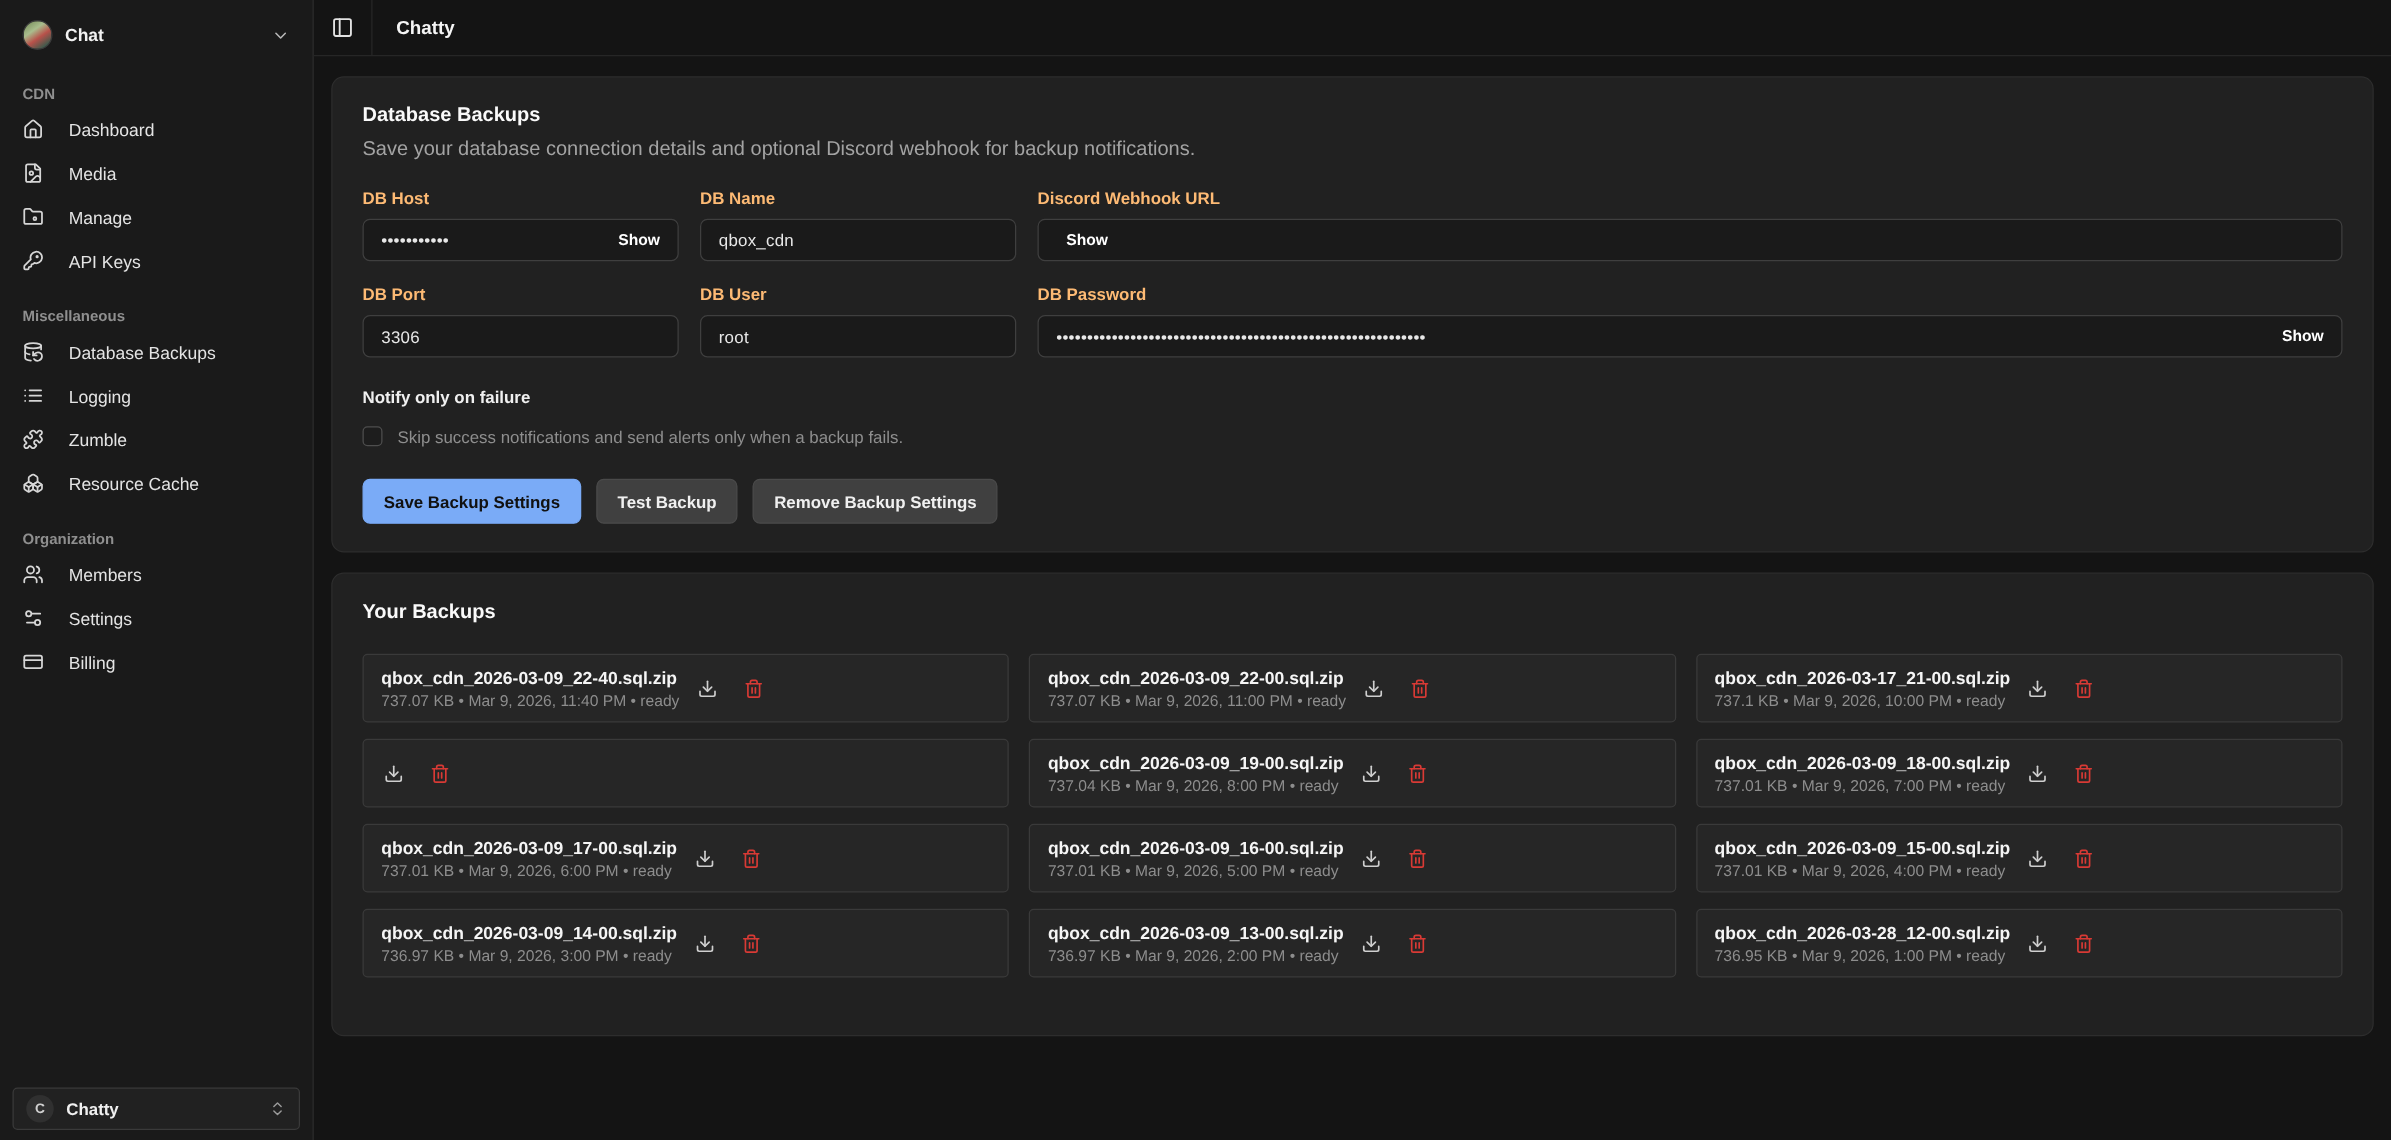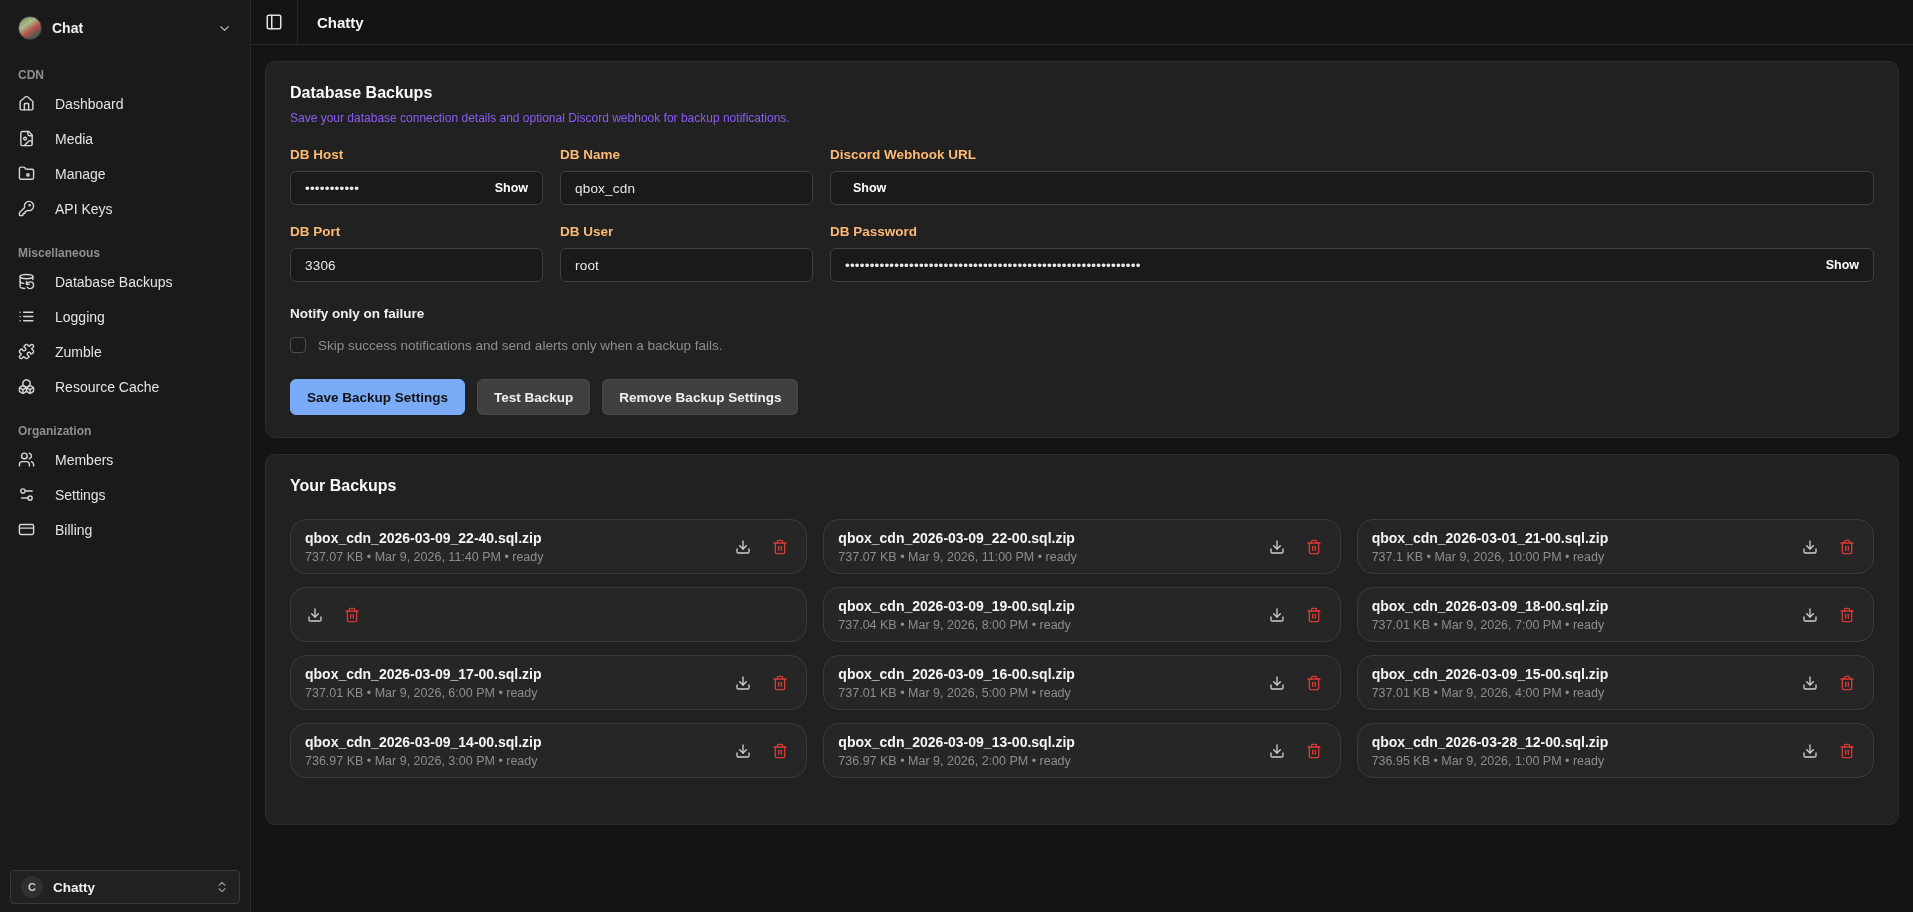--- a/index.html
+++ b/index.html
@@ -51,21 +51,21 @@
   .topbar { height:45px; min-height:45px; display:flex; align-items:center; border-bottom:1px solid #262626; }
   .tb-toggle {
     width:47px; height:100%; display:flex; align-items:center; justify-content:center;
     border:none; border-right:1px solid #262626; background:transparent; color:#e2e2e2; cursor:pointer;
   }
   .tb-title { padding-left:19px; font-size:15px; font-weight:700; color:#f5f5f5; }
 
   .content { flex:1; padding:16px 14px; display:flex; flex-direction:column; gap:16px; overflow:hidden; }
   .card { background:#212121; border:1px solid #2d2d2d; border-radius:10px; padding:22px 24px; }
   .card-title { font-size:16px; font-weight:700; margin:0; color:#fafafa; }
-  .card-sub { font-size:12px; color:#8b5cf6; margin:9px 0 0; }
+  .card-sub { font-size:16px; color:#a3a3a3; margin:9px 0 0; }
 
   
   .form-grid { display:grid; grid-template-columns:253px 253px 1fr; column-gap:17px; row-gap:19px; margin-top:22px; }
   .field { display:flex; flex-direction:column; gap:9px; }
   .field-label { font-size:13.5px; font-weight:700; color:#fdba74; }
   .input-wrap {
     display:flex; align-items:center; height:34px;
     background:#1a1a1a; border:1px solid #3f3f3f; border-radius:6px; padding:0 12px;
   }
   .input-wrap input {
@@ -91,23 +91,23 @@
     height:36px; padding:0 16px; border-radius:6px;
     font-size:13.5px; font-weight:700; font-family:inherit; cursor:pointer;
   }
   .btn-primary { background:#7aabf7; border:1px solid #7aabf7; color:#111111; }
   .btn-secondary { background:#404040; border:1px solid #4a4a4a; color:#f0f0f0; }
 
   
   .backups-grid { display:grid; grid-template-columns:repeat(3,1fr); gap:13px 16px; margin-top:24px; }
   .backups-card { padding-bottom:46px; }
   .backup-item {
-    background:#262626; border:1px solid #3a3a3a; border-radius:16px;
+    background:#262626; border:1px solid #3a3a3a; border-radius:4px;
     min-height:55px; padding:9px 14px;
-    display:flex; align-items:center; justify-content:space-between; gap:12px;
+    display:flex; align-items:center; gap:12px;
   }
   .backup-info { min-width:0; }
   .backup-name { font-size:14px; font-weight:700; color:#f5f5f5; white-space:nowrap; overflow:hidden; text-overflow:ellipsis; }
   .backup-meta { font-size:12.5px; color:#8d8d8d; margin-top:4px; white-space:nowrap; }
   .backup-actions { display:flex; align-items:center; gap:17px; flex:none; padding-right:2px; }
   .icon-btn { background:none; border:none; padding:2px; cursor:pointer; color:#cfcfcf; }
   .icon-btn.danger { color:#d93a35; }
 </style>
 </head>
 <body>
@@ -378,21 +378,21 @@
                     <path d="M19 6v14a2 2 0 0 1-2 2H7a2 2 0 0 1-2-2V6"></path>
                     <path d="M8 6V4a2 2 0 0 1 2-2h4a2 2 0 0 1 2 2v2"></path>
                     <line x1="10" x2="10" y1="11" y2="17"></line>
                     <line x1="14" x2="14" y1="11" y2="17"></line>
                   </svg></span></button>
           </div>
         </div>
 
         <div class="backup-item">
           <div class="backup-info">
-            <div class="backup-name">qbox_cdn_2026-03-01_21-00.sql.zip</div>
+            <div class="backup-name">qbox_cdn_2026-03-17_21-00.sql.zip</div>
             <div class="backup-meta">737.1 KB • Mar 9, 2026, 10:00 PM • ready</div>
           </div>
           <div class="backup-actions">
             <button class="icon-btn"><span><svg width="16" height="16" viewBox="0 0 24 24" fill="none" stroke="currentColor" stroke-width="2" stroke-linecap="round" stroke-linejoin="round">
                     <path d="M21 15v4a2 2 0 0 1-2 2H5a2 2 0 0 1-2-2v-4"></path>
                     <polyline points="7 10 12 15 17 10"></polyline>
                     <line x1="12" x2="12" y1="15" y2="3"></line>
                   </svg></span></button>
             <button class="icon-btn danger"><span><svg width="16" height="16" viewBox="0 0 24 24" fill="none" stroke="currentColor" stroke-width="2" stroke-linecap="round" stroke-linejoin="round">
                     <path d="M3 6h18"></path>

